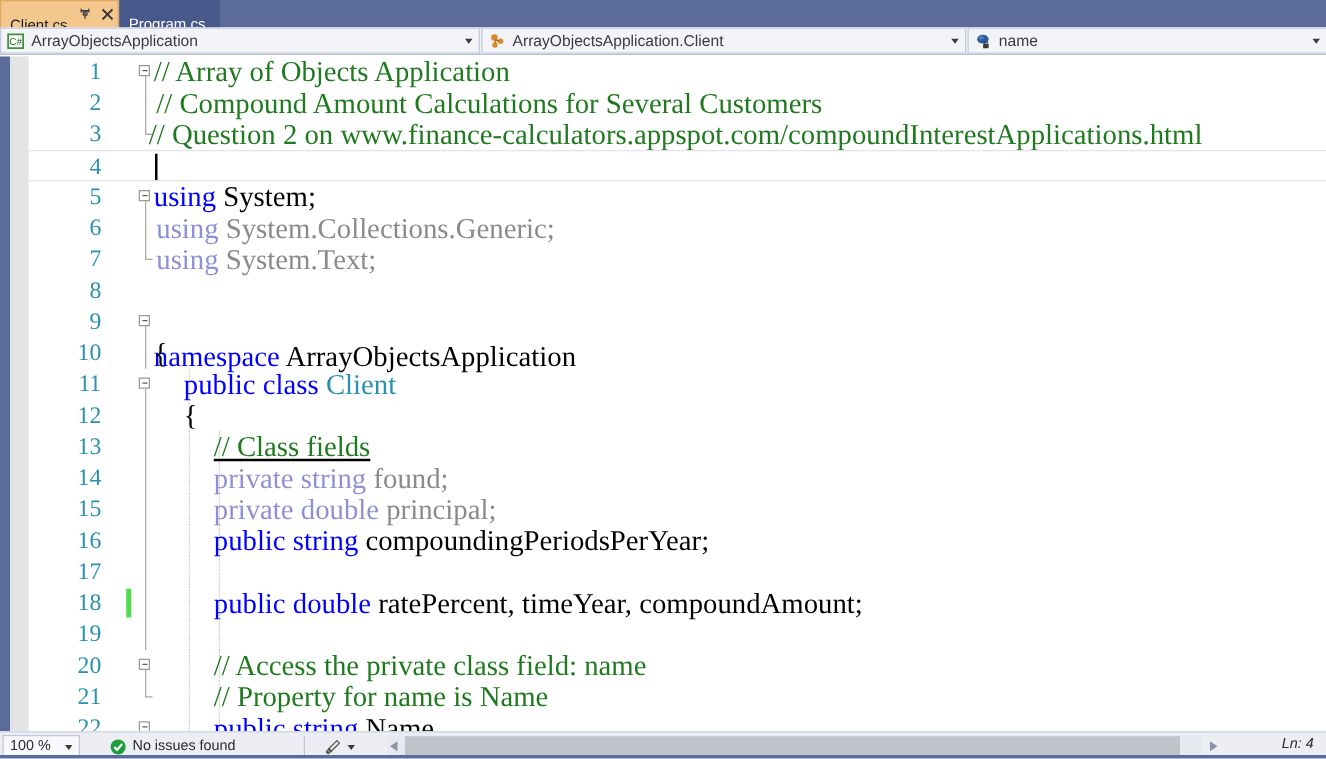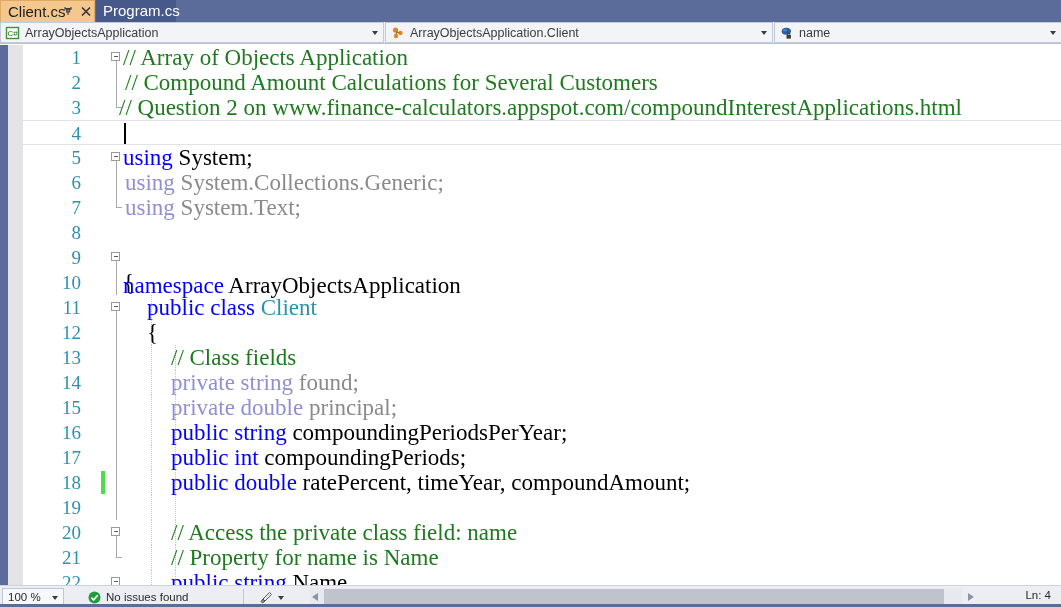--- a/index.html
+++ b/index.html
@@ -18,23 +18,23 @@
 
   
   .tabbar {
     position: absolute; left: 0; top: 0;
     width: 1061px; height: 22px;
     background: #5b6c9b;
     box-sizing: border-box;
   }
   .tab {
     position: absolute; top: 0; height: 38px;
-    display: flex; align-items: flex-start;
-    box-sizing: border-box;
-    font-size: 15px;
+    display: flex; align-items: center;
+    box-sizing: border-box;
+    font-size: 12px;
     white-space: nowrap;
     cursor: default;
   }
   .tab.active {
     left: 0; width: 95px;
     background: #f3c78e;
     border-top: 1px solid #e0a964;
     border-left: 1px solid #e0a964;
     border-right: 1px solid #e0a964;
     color: #1d1d1d;
@@ -270,20 +270,21 @@
     position: absolute; left: 968px; top: 7px;
     width: 0; height: 0;
     border-top: 4.5px solid transparent;
     border-bottom: 4.5px solid transparent;
     border-left: 6px solid #8d93a6;
   }
   .lnpos {
     position: absolute; right: 10px; top: 3px;
     font-size: 11.5px; color: #2a2a2a;
     cursor: default;
+    font-style: italic;
   }
   .bottombar {
     position: absolute; left: 0; top: 604px;
     width: 1061px; height: 3px;
     background: #5b6c9b;
   }
 </style>
 </head>
 <body>
 
@@ -440,21 +441,21 @@
           <span class="guide g1"></span>
           <div class="codetext" style="left: 124px;"><span class="id">{</span></div>
         </div>
         <div class="row">
           <div class="lineno">13</div>
           <div class="outline">
             <span class="vline"></span>
           </div>
           <span class="guide g1"></span>
           <span class="guide g2"></span>
-          <div class="codetext" style="left: 148px;"><span class="cm">// Class fields</span></div>
+          <div class="codetext" style="left: 148px; text-decoration: underline;"><span class="cm">// Class fields</span></div>
         </div>
         <div class="row">
           <div class="lineno">14</div>
           <div class="outline">
             <span class="vline"></span>
           </div>
           <span class="guide g1"></span>
           <span class="guide g2"></span>
           <div class="codetext" style="left: 148px;"><span class="kwf">private string </span><span class="idf">found;</span></div>
         </div>
@@ -476,21 +477,20 @@
           <span class="guide g2"></span>
           <div class="codetext" style="left: 148px;"><span class="kw">public string </span><span class="id">compoundingPeriodsPerYear;</span></div>
         </div>
         <div class="row">
           <div class="lineno">17</div>
           <div class="outline">
             <span class="vline"></span>
           </div>
           <span class="guide g1"></span>
           <span class="guide g2"></span>
-          <div class="codetext" style="left: 148px;"><span class="kw">public int </span><span class="id">compoundingPeriods;</span></div>
         </div>
         <div class="row">
           <div class="lineno">18</div>
           <div class="changebar"></div>
           <div class="outline">
             <span class="vline"></span>
           </div>
           <span class="guide g1"></span>
           <span class="guide g2"></span>
           <div class="codetext" style="left: 148px;"><span class="kw">public double </span><span class="id">ratePercent, timeYear, compoundAmount;</span></div>

